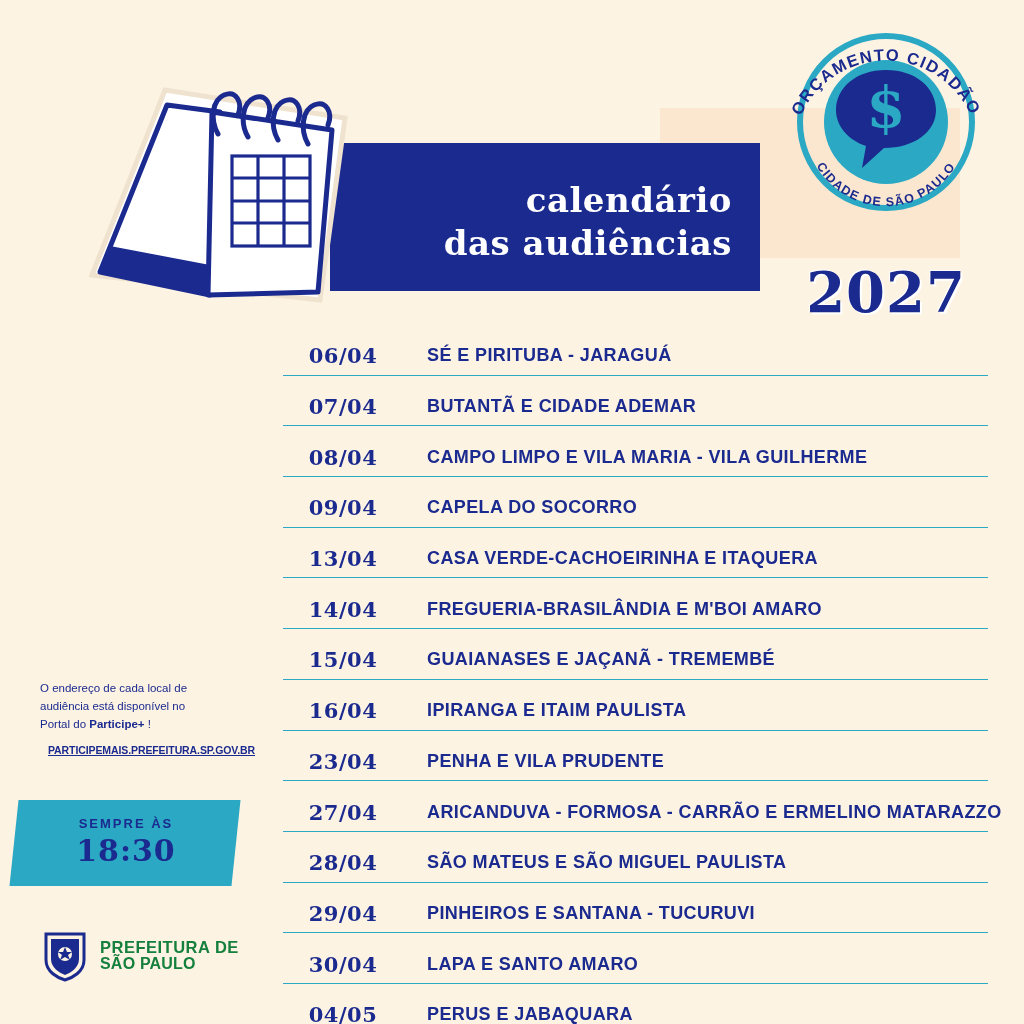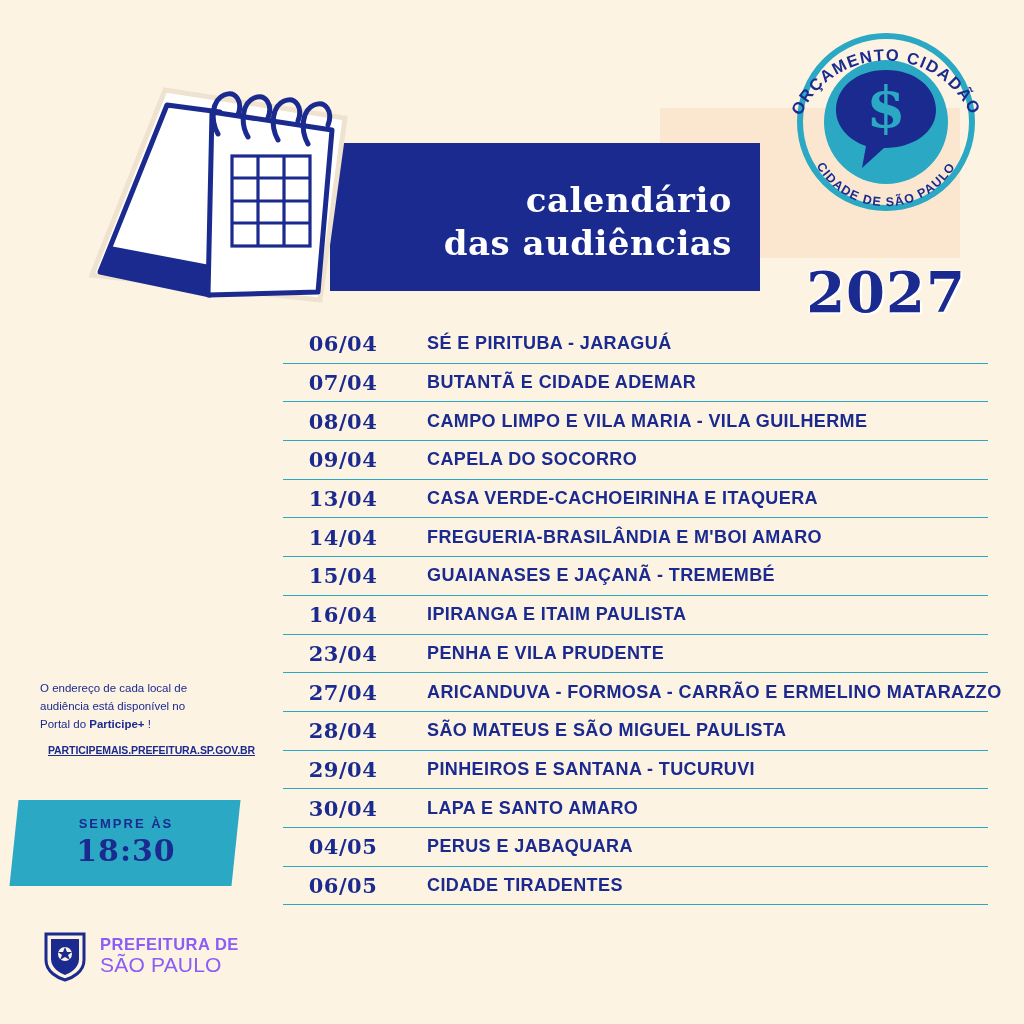--- a/index.html
+++ b/index.html
@@ -93,20 +93,21 @@
     left: 283px;
     top: 325px;
     width: 705px;
     z-index: 2;
   }
   .row {
     display: flex;
     align-items: center;
     height: 38.7px;
     border-bottom: 1.6px solid #2aa8c4;
+    margin-top: 12px;
   }
   .row .date {
     width: 120px;
     flex: 0 0 120px;
     text-align: center;
     font-family: "DejaVu Serif", "Liberation Serif", serif;
     font-weight: bold;
     font-size: 21px;
     color: #1b2a8f;
     letter-spacing: 0.5px;
@@ -180,30 +181,30 @@
   .prefeitura {
     position: absolute;
     left: 42px;
     top: 930px;
     display: flex;
     align-items: center;
     gap: 12px;
     z-index: 2;
   }
   .brasao { width: 46px; height: 52px; }
-  .pref-text { line-height: 1.05; color: #8b5cf6; }
+  .pref-text { line-height: 1.05; color: #15803d; }
   .pref-text .l1 {
     font-size: 16.5px;
     font-weight: bold;
     letter-spacing: 0.5px;
     font-family: "Liberation Sans", sans-serif;
   }
   .pref-text .l2 {
-    font-size: 21px;
-    font-weight: normal;
+    font-size: 16px;
+    font-weight: bold;
     letter-spacing: 0.2px;
     font-family: "Liberation Sans", sans-serif;
   }
 </style>
 </head>
 <body>
 
 <div class="peach-block"></div>
 
 <div class="calendar-illo">

